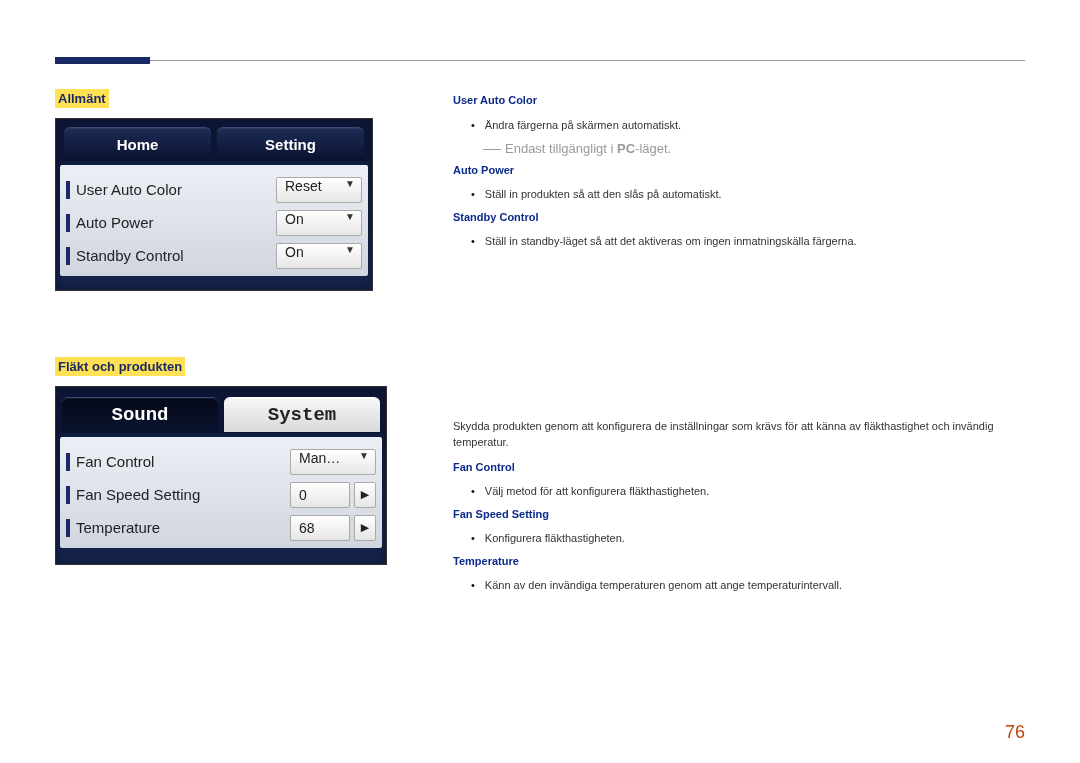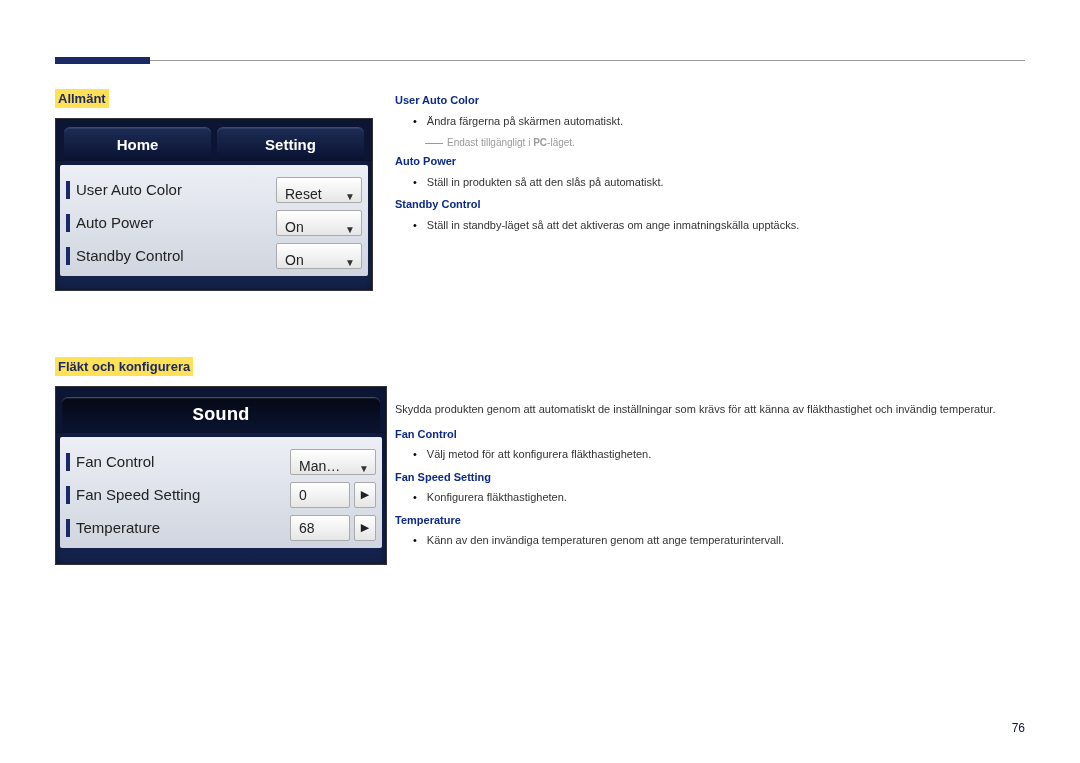--- a/index.html
+++ b/index.html
@@ -23,20 +23,21 @@
     content: "";
     position: absolute;
     left: 0;
     top: -4px;
     width: 95px;
     height: 7px;
     background: #1a2a66;
   }
   .cols {
     display: flex;
+    gap: 58px;
   }
   .left { width: 340px; flex-shrink: 0; }
   .right { flex: 1; font-size: 11px; line-height: 1.5; color: #333; }
 
   .section-heading {
     display: inline-block;
     font-size: 13px;
     font-weight: 700;
     color: #1a2a66;
     background: #ffe155;
@@ -100,21 +101,21 @@
     width: 4px; height: 18px; background: #1a2a66; margin-right: 6px;
   }
   .osd-row .label { flex: 1; }
   .osd-dd {
     width: 86px;
     height: 26px;
     background: linear-gradient(#fff,#e6e6e6);
     border: 1px solid #aaa;
     border-radius: 2px;
     display: flex;
-    align-items: flex-end;
+    align-items: flex-start;
     justify-content: space-between;
     padding: 0 6px 0 8px;
     font-size: 14px;
   }
   .osd-dd .chev { font-size: 10px; color: #333; }
   .osd-spin {
     display: flex;
     gap: 4px;
   }
   .osd-spin .valbox {
@@ -131,41 +132,41 @@
   }
 
   
   .desc-head {
     color: #0b2a8a;
     font-weight: 700;
     font-size: 11px;
     margin-top: 3px;
     margin-bottom: 4px;
   }
-  .bullets { list-style: none; margin-bottom: 6px; }
+  .bullets { list-style: none; margin-bottom: 6px; margin-top: 8px; }
   .bullets li::before {
     content: "•";
     margin: 0 10px 0 18px;
     color: #000;
   }
   .note-line {
     margin-left: 30px;
     color: #9a9a9a;
-    font-size: 10px;
+    font-size: 13px;
   }
   .note-line .dash { display:inline-block; width:18px; border-top:1px solid #9a9a9a; vertical-align: middle; margin-right:4px;}
   .intro { margin-bottom: 8px; }
 
   .block2 { margin-top: 4px; }
   .page-num {
     position: absolute;
-    bottom: 28px;
+    bottom: 20px;
     right: 55px;
-    font-size: 12px;
-    color: #0f172a;
+    font-size: 18px;
+    color: #c2410c;
   }
 
   
   .osd-panel2 .osd-body .osd-row .label { flex:1; }
   .osd-panel2 { width:332px; margin-bottom:0; padding-bottom:16px;}
   .osd-panel2 .osd-tabs { height:46px; padding:10px 6px 0 6px;}
   .osd-panel2 .osd-tab { font-size:19px;font-family:Liberation Mono, monospace; }
 </style>
 </head>
 <body>
@@ -209,25 +210,28 @@
             <span class="label">Standby Control</span>
             <div class="osd-dd">
               <span>On</span>
               <span class="chev">▼</span>
             </div>
           </div>
         </div>
       </div>
 
       
-      <div class="section-heading">Fläkt och konfigurera</div>
+      <div class="section-heading">Fläkt och produkten</div>
       <div class="osd-panel osd-panel2">
         <div class="osd-tabs">
           <div class="osd-tab dark">
             <span>Sound</span>
+          </div>
+          <div class="osd-tab active">
+            <span>System</span>
           </div>
         </div>
         <div class="osd-body">
           <div class="osd-row">
             <span class="tick"></span>
             <span class="label">Fan Control</span>
             <div class="osd-dd">
               <span>Man…</span>
               <span class="chev">▼</span>
             </div>
@@ -270,25 +274,25 @@
         <span class="dash"></span><span>Endast tillgängligt i </span><b>PC</b><span>-läget.</span>
       </div>
 
       <div class="desc-head">Auto Power</div>
       <ul class="bullets">
           <li>Ställ in produkten så att den slås på automatiskt.</li>
         </ul>
 
       <div class="desc-head">Standby Control</div>
       <ul class="bullets">
-          <li>Ställ in standby-läget så att det aktiveras om ange inmatningskälla upptäcks.</li>
+          <li>Ställ in standby-läget så att det aktiveras om ingen inmatningskälla färgerna.</li>
         </ul>
 
       <div class="block2" style="margin-top:168px;">
-        <div class="intro">Skydda produkten genom att automatiskt de inställningar som krävs för att känna av fläkthastighet och invändig temperatur.</div>
+        <div class="intro">Skydda produkten genom att konfigurera de inställningar som krävs för att känna av fläkthastighet och invändig temperatur.</div>
 
         <div class="desc-head">Fan Control</div>
         <ul class="bullets">
             <li>Välj metod för att konfigurera fläkthastigheten.</li>
           </ul>
 
         <div class="desc-head">Fan Speed Setting</div>
         <ul class="bullets">
             <li>Konfigurera fläkthastigheten.</li>
           </ul>

